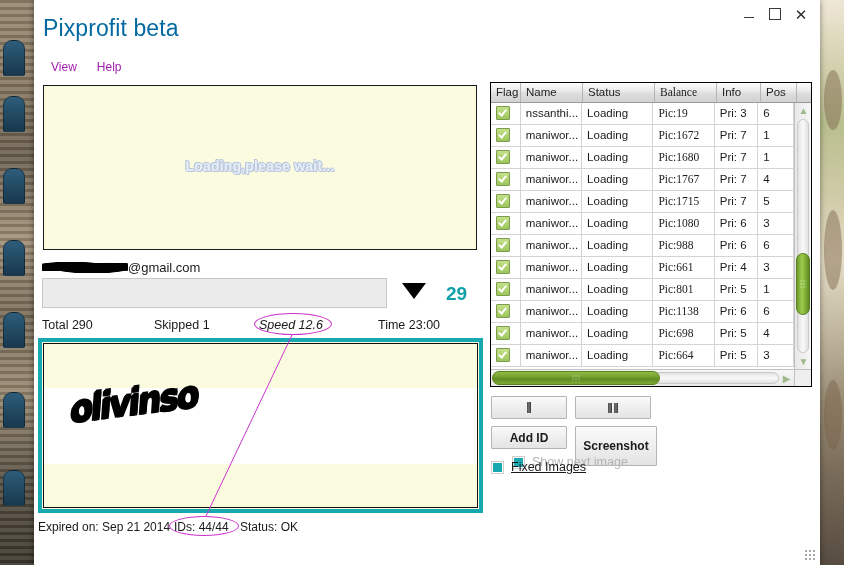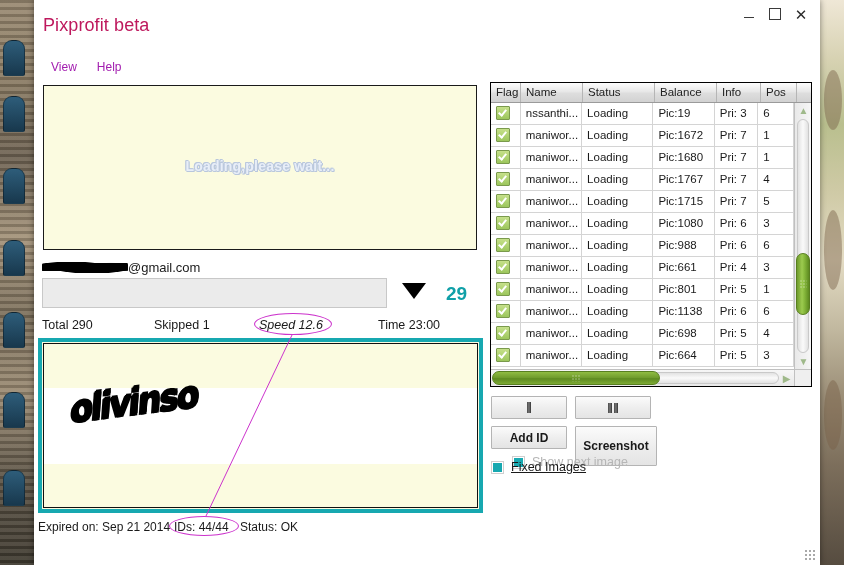--- a/index.html
+++ b/index.html
@@ -73,22 +73,22 @@
     font-size: 13px;
     line-height: 1;
     cursor: default;
   }
   .glyph-min { display:block; width:10px; height:1px; background:#3a3a3a; margin-top:6px; }
   .glyph-max { display:block; width:10px; height:10px; border:1px solid #3a3a3a; }
   .glyph-close { font-size: 15px; font-family:"Liberation Sans",sans-serif; color:#2a2a2a; }
 
   #app-title {
     position: absolute; left: 9px; top: 15px;
-    font-size: 18px;
-    color: #be185d;
+    font-size: 23px;
+    color: #0369a1;
     letter-spacing: 0.1px;
     white-space: nowrap;
   }
 
   
   #menubar {
     position: absolute; left: 8px; top: 58px;
     display: flex; gap: 0px;
     font-size: 12px;
   }
@@ -257,21 +257,21 @@
   .grid-row .gc {
     font-size: 11.5px; color: #1a1a1a;
     padding: 4px 0 0 5px;
     border-right: 1px solid #d4d4d4;
     box-sizing: border-box;
     overflow: hidden; white-space: nowrap;
   }
   .w-flag { width: 30px; }
   .w-name { width: 62px; }
   .w-status { width: 72px; }
-  .w-balance { width: 62px; }
+  .w-balance { width: 62px; font-family: Liberation Serif, serif; }
   .w-info { width: 44px; }
   .w-pos { width: 36px; }
   .chk {
     display: inline-block; width: 12px; height: 12px;
     border: 1px solid #7a9a4c;
     background: linear-gradient(180deg,#c6e08a,#9cc65c);
     position: relative;
     border-radius: 1px;
     margin-top: -1px;
   }

